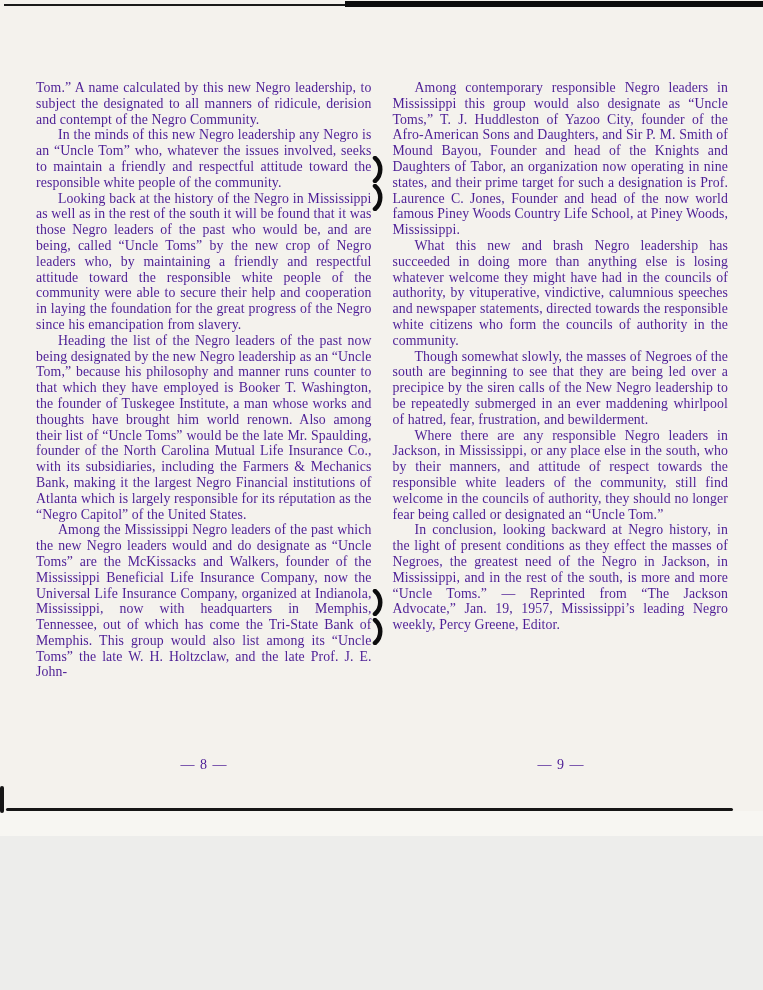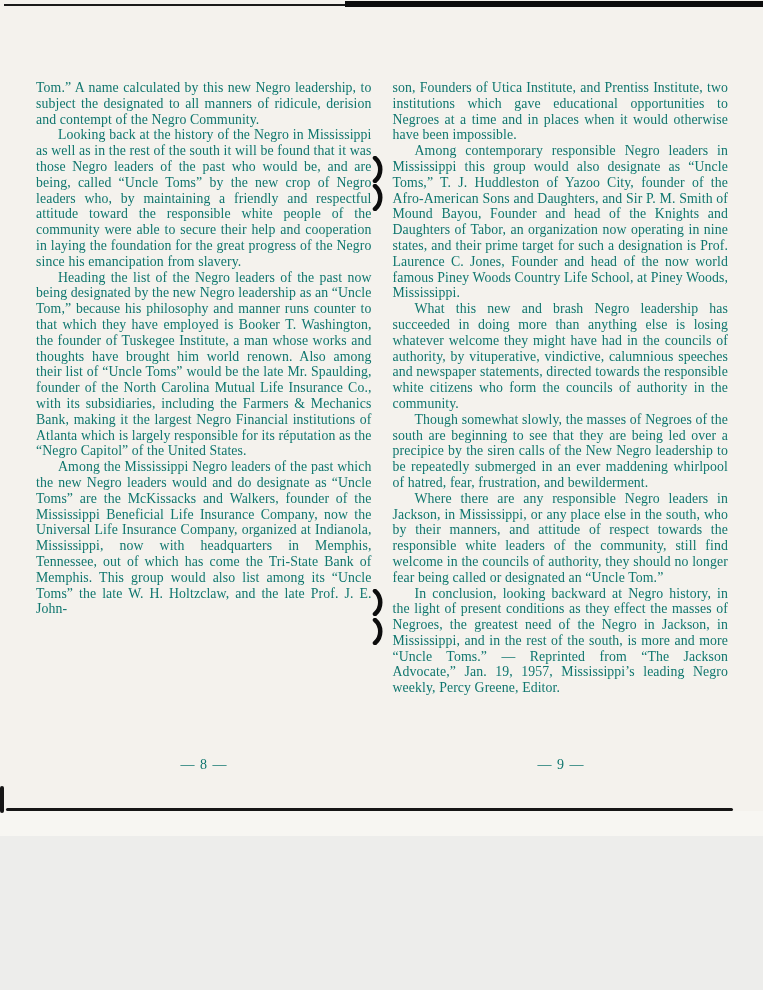--- a/index.html
+++ b/index.html
@@ -5,21 +5,21 @@
   * { margin: 0; padding: 0; box-sizing: border-box; }
   html, body { background: #ededeb; }
   .scan {
     position: relative;
     width: 763px;
     height: 836px;
     margin: 0 auto;
     background: #f4f2ed;
     overflow: hidden;
     font-family: "Liberation Serif", serif;
-    color: #0f766e;
+    color: #4c1d95;
   }
   
   .top-edge-thin {
     position: absolute; top: 4px; left: 4px; right: 0;
     height: 2px; background: #1a1a1a;
   }
   .top-edge-heavy {
     position: absolute; top: 1px; left: 345px; right: 0;
     height: 6px; background: #0c0c0c;
   }
@@ -90,27 +90,27 @@
       <path d="M4,2 C11,8 11,19 4,25"></path>
     </svg>
   <svg class="pen-mark pm4" viewBox="0 0 14 27">
       <path d="M4,2 C11,8 11,19 4,25"></path>
     </svg>
 
   <div class="columns">
 
     <div class="column">
       <p class="para no-indent">Tom.” A name calculated by this new Negro leadership, to subject the designated to all manners of ridicule, derision and contempt of the Negro Community.</p>
+      <p class="para">In the minds of this new Negro leadership any Negro is an “Uncle Tom” who, whatever the issues involved, seeks to maintain a friendly and respectful attitude toward the responsible white people of the community.</p>
       <p class="para">Looking back at the history of the Negro in Mississippi as well as in the rest of the south it will be found that it was those Negro leaders of the past who would be, and are being, called “Uncle Toms” by the new crop of Negro leaders who, by maintaining a friendly and respectful attitude toward the responsible white people of the community were able to secure their help and cooperation in laying the foundation for the great progress of the Negro since his emancipation from slavery.</p>
       <p class="para">Heading the list of the Negro leaders of the past now being designated by the new Negro leadership as an “Uncle Tom,” because his philosophy and manner runs counter to that which they have employed is Booker T. Washington, the founder of Tuskegee Institute, a man whose works and thoughts have brought him world renown. Also among their list of “Uncle Toms” would be the late Mr. Spaulding, founder of the North Carolina Mutual Life Insurance Co., with its subsidiaries, including the Farmers &amp; Mechanics Bank, making it the largest Negro Financial institutions of Atlanta which is largely responsible for its réputation as the “Negro Capitol” of the United States.</p>
       <p class="para">Among the Mississippi Negro leaders of the past which the new Negro leaders would and do designate as “Uncle Toms” are the McKissacks and Walkers, founder of the Mississippi Beneficial Life Insurance Company, now the Universal Life Insurance Company, organized at Indianola, Mississippi, now with headquarters in Memphis, Tennessee, out of which has come the Tri-State Bank of Memphis. This group would also list among its “Uncle Toms” the late W. H. Holtzclaw, and the late Prof. J. E. John-</p>
     </div>
 
     <div class="column">
-      <p class="para no-indent">son, Founders of Utica Institute, and Prentiss Institute, two institutions which gave educational opportunities to Negroes at a time and in places when it would otherwise have been impossible.</p>
       <p class="para">Among contemporary responsible Negro leaders in Mississippi this group would also designate as “Uncle Toms,” T. J. Huddleston of Yazoo City, founder of the Afro-American Sons and Daughters, and Sir P. M. Smith of Mound Bayou, Founder and head of the Knights and Daughters of Tabor, an organization now operating in nine states, and their prime target for such a designation is Prof. Laurence C. Jones, Founder and head of the now world famous Piney Woods Country Life School, at Piney Woods, Mississippi.</p>
       <p class="para">What this new and brash Negro leadership has succeeded in doing more than anything else is losing whatever welcome they might have had in the councils of authority, by vituperative, vindictive, calumnious speeches and newspaper statements, directed towards the responsible white citizens who form the councils of authority in the community.</p>
       <p class="para">Though somewhat slowly, the masses of Negroes of the south are beginning to see that they are being led over a precipice by the siren calls of the New Negro leadership to be repeatedly submerged in an ever maddening whirlpool of hatred, fear, frustration, and bewilderment.</p>
       <p class="para">Where there are any responsible Negro leaders in Jackson, in Mississippi, or any place else in the south, who by their manners, and attitude of respect towards the responsible white leaders of the community, still find welcome in the councils of authority, they should no longer fear being called or designated an “Uncle Tom.”</p>
       <p class="para"><span>In conclusion, looking backward at Negro history, in the light of present conditions as they effect the masses of Negroes, the greatest need of the Negro in Jackson, in Mississippi, and in the rest of the south, is more and more “Uncle Toms.” — </span><span class="bold-tail">Reprinted from “The Jackson Advocate,” Jan. 19, 1957, Mississippi’s leading Negro weekly, Percy Greene, Editor.</span></p>
     </div>
 
   </div>
 
   <div class="page-number left">— 8 —</div>

